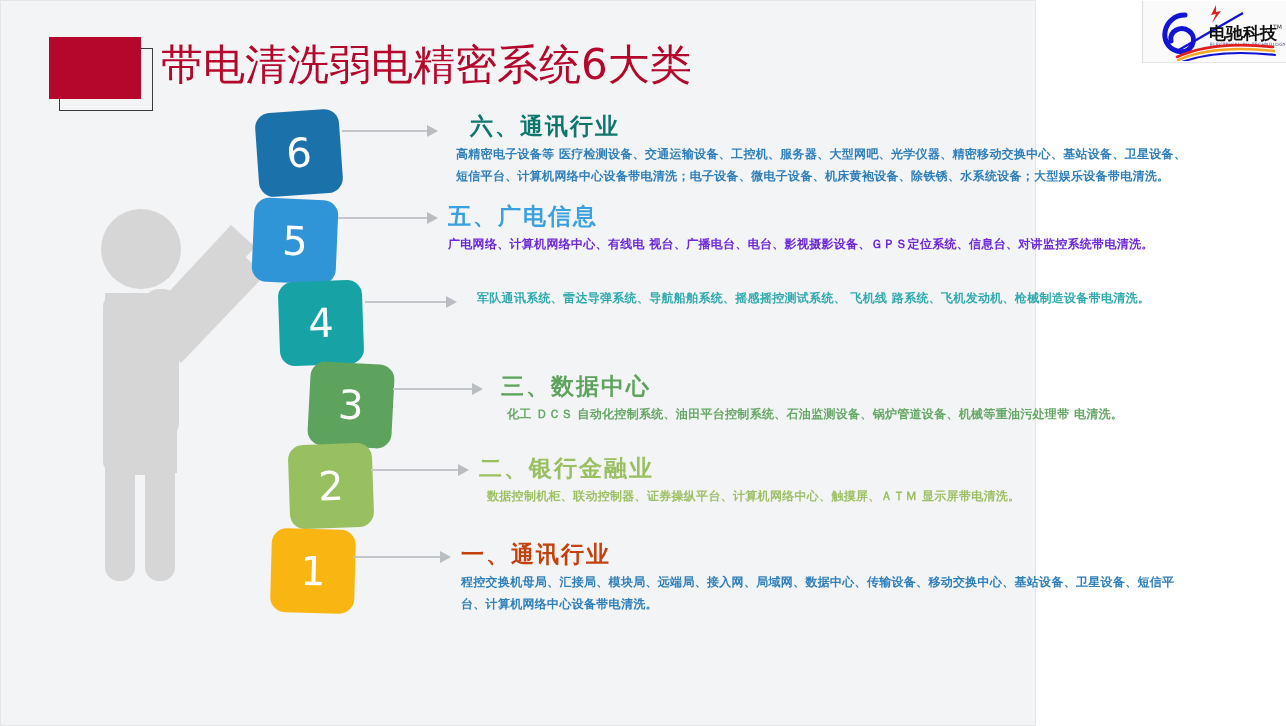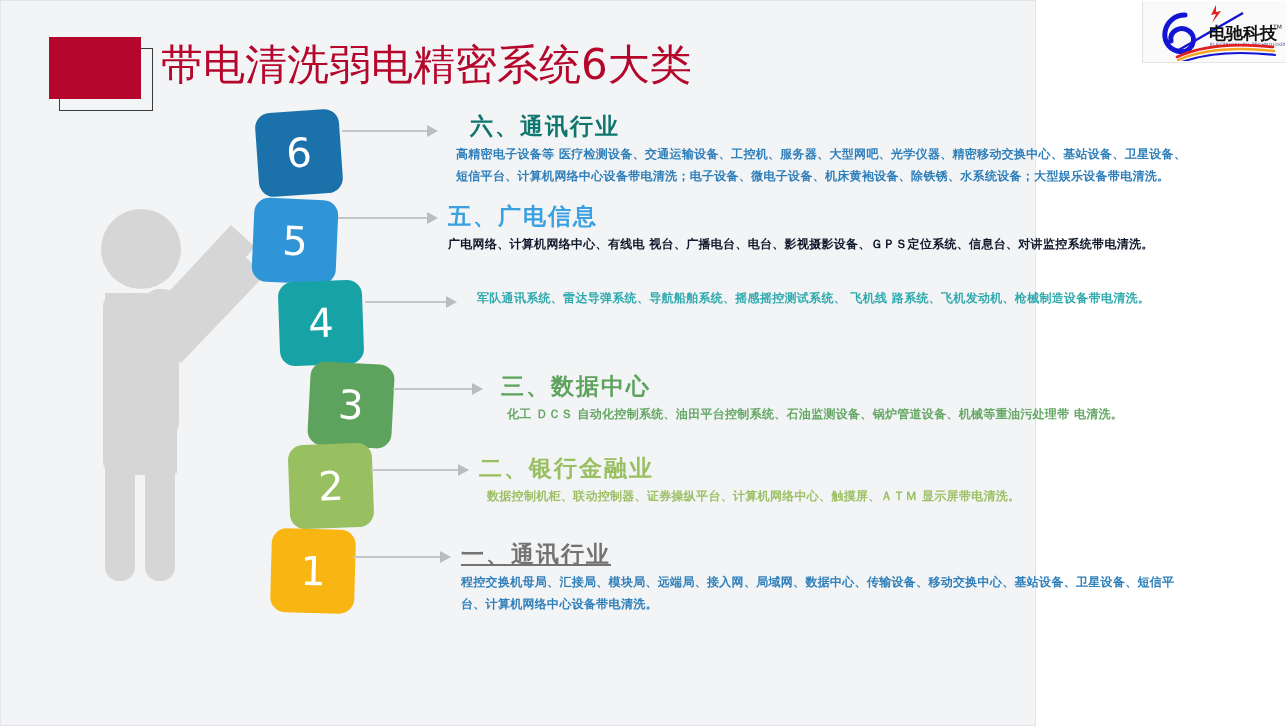--- a/index.html
+++ b/index.html
@@ -159,35 +159,35 @@
       <div class="head" style="left:87px;"></div>
   </div>
 
   <div class="section" style="left:455px; top:110px; width:736px;">
     <div class="sec-head" style="color:#0f766e; padding-left:14px;">六、通讯行业</div>
     <div class="sec-body" style="color:#2f7fba;">高精密电子设备等 医疗检测设备、交通运输设备、工控机、服务器、大型网吧、光学仪器、精密移动交换中心、基站设备、卫星设备、短信平台、计算机网络中心设备带电清洗；电子设备、微电子设备、机床黄袍设备、除铁锈、水系统设备；大型娱乐设备带电清洗。</div>
   </div>
 
   <div class="section" style="left:447px; top:200px; width:740px;">
     <div class="sec-head" style="color:#3aa0e0;">五、广电信息</div>
-    <div class="sec-body" style="color:#0f172a;">广电网络、计算机网络中心、有线电 视台、广播电台、电台、影视摄影设备、ＧＰＳ定位系统、信息台、对讲监控系统带电清洗。</div>
+    <div class="sec-body" style="color:#6d28d9;">广电网络、计算机网络中心、有线电 视台、广播电台、电台、影视摄影设备、ＧＰＳ定位系统、信息台、对讲监控系统带电清洗。</div>
   </div>
 
   <div class="section" style="left:470px; top:284px; width:718px;">
     <div class="sec-body" style="color:#30aaae; padding-left:6px;">军队通讯系统、雷达导弹系统、导航船舶系统、摇感摇控测试系统、 飞机线 路系统、飞机发动机、枪械制造设备带电清洗。</div>
   </div>
 
   <div class="section" style="left:500px; top:370px; width:690px;">
     <div class="sec-head" style="color:#5da35d;">三、数据中心</div>
     <div class="sec-body" style="color:#66a866; padding-left:6px;">化工 ＤＣＳ 自动化控制系统、油田平台控制系统、石油监测设备、锅炉管道设备、机械等重油污处理带 电清洗。</div>
   </div>
 
   <div class="section" style="left:478px; top:452px; width:712px;">
     <div class="sec-head" style="color:#98bf60;">二、银行金融业</div>
     <div class="sec-body" style="color:#9dc066; padding-left:8px;">数据控制机柜、联动控制器、证券操纵平台、计算机网络中心、触摸屏、ＡＴＭ 显示屏带电清洗。</div>
   </div>
 
   <div class="section" style="left:460px; top:538px; width:730px;">
-    <div class="sec-head" style="color:#737373;text-decoration:underline;">一、通讯行业</div>
+    <div class="sec-head" style="color:#c2410c;">一、通讯行业</div>
     <div class="sec-body" style="color:#2f7fba;">程控交换机母局、汇接局、模块局、远端局、接入网、局域网、数据中心、传输设备、移动交换中心、基站设备、卫星设备、短信平台、计算机网络中心设备带电清洗。</div>
   </div>
 
 </div>
 
 </body></html>

